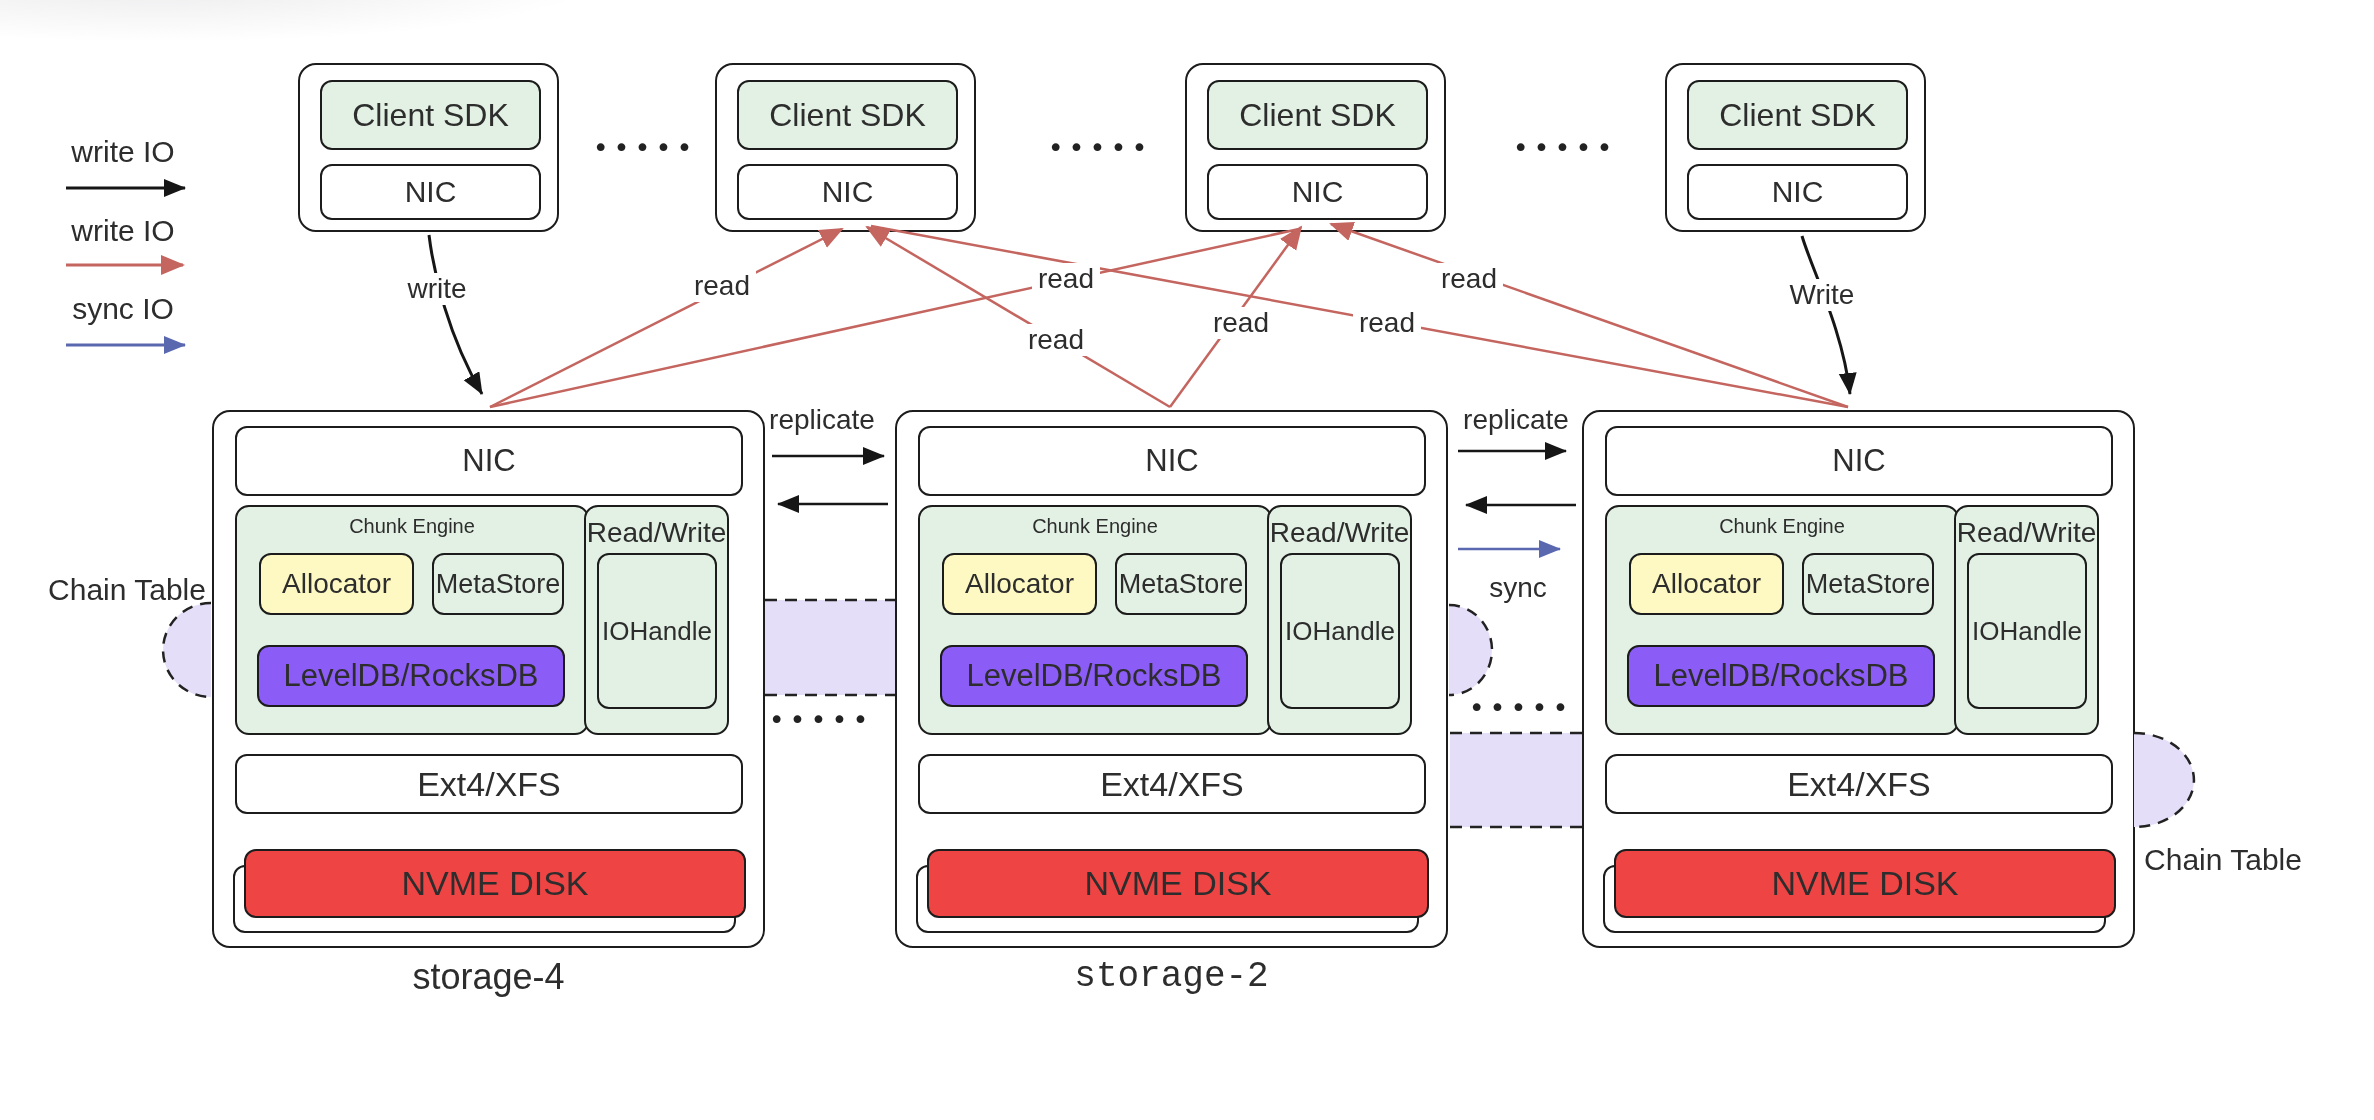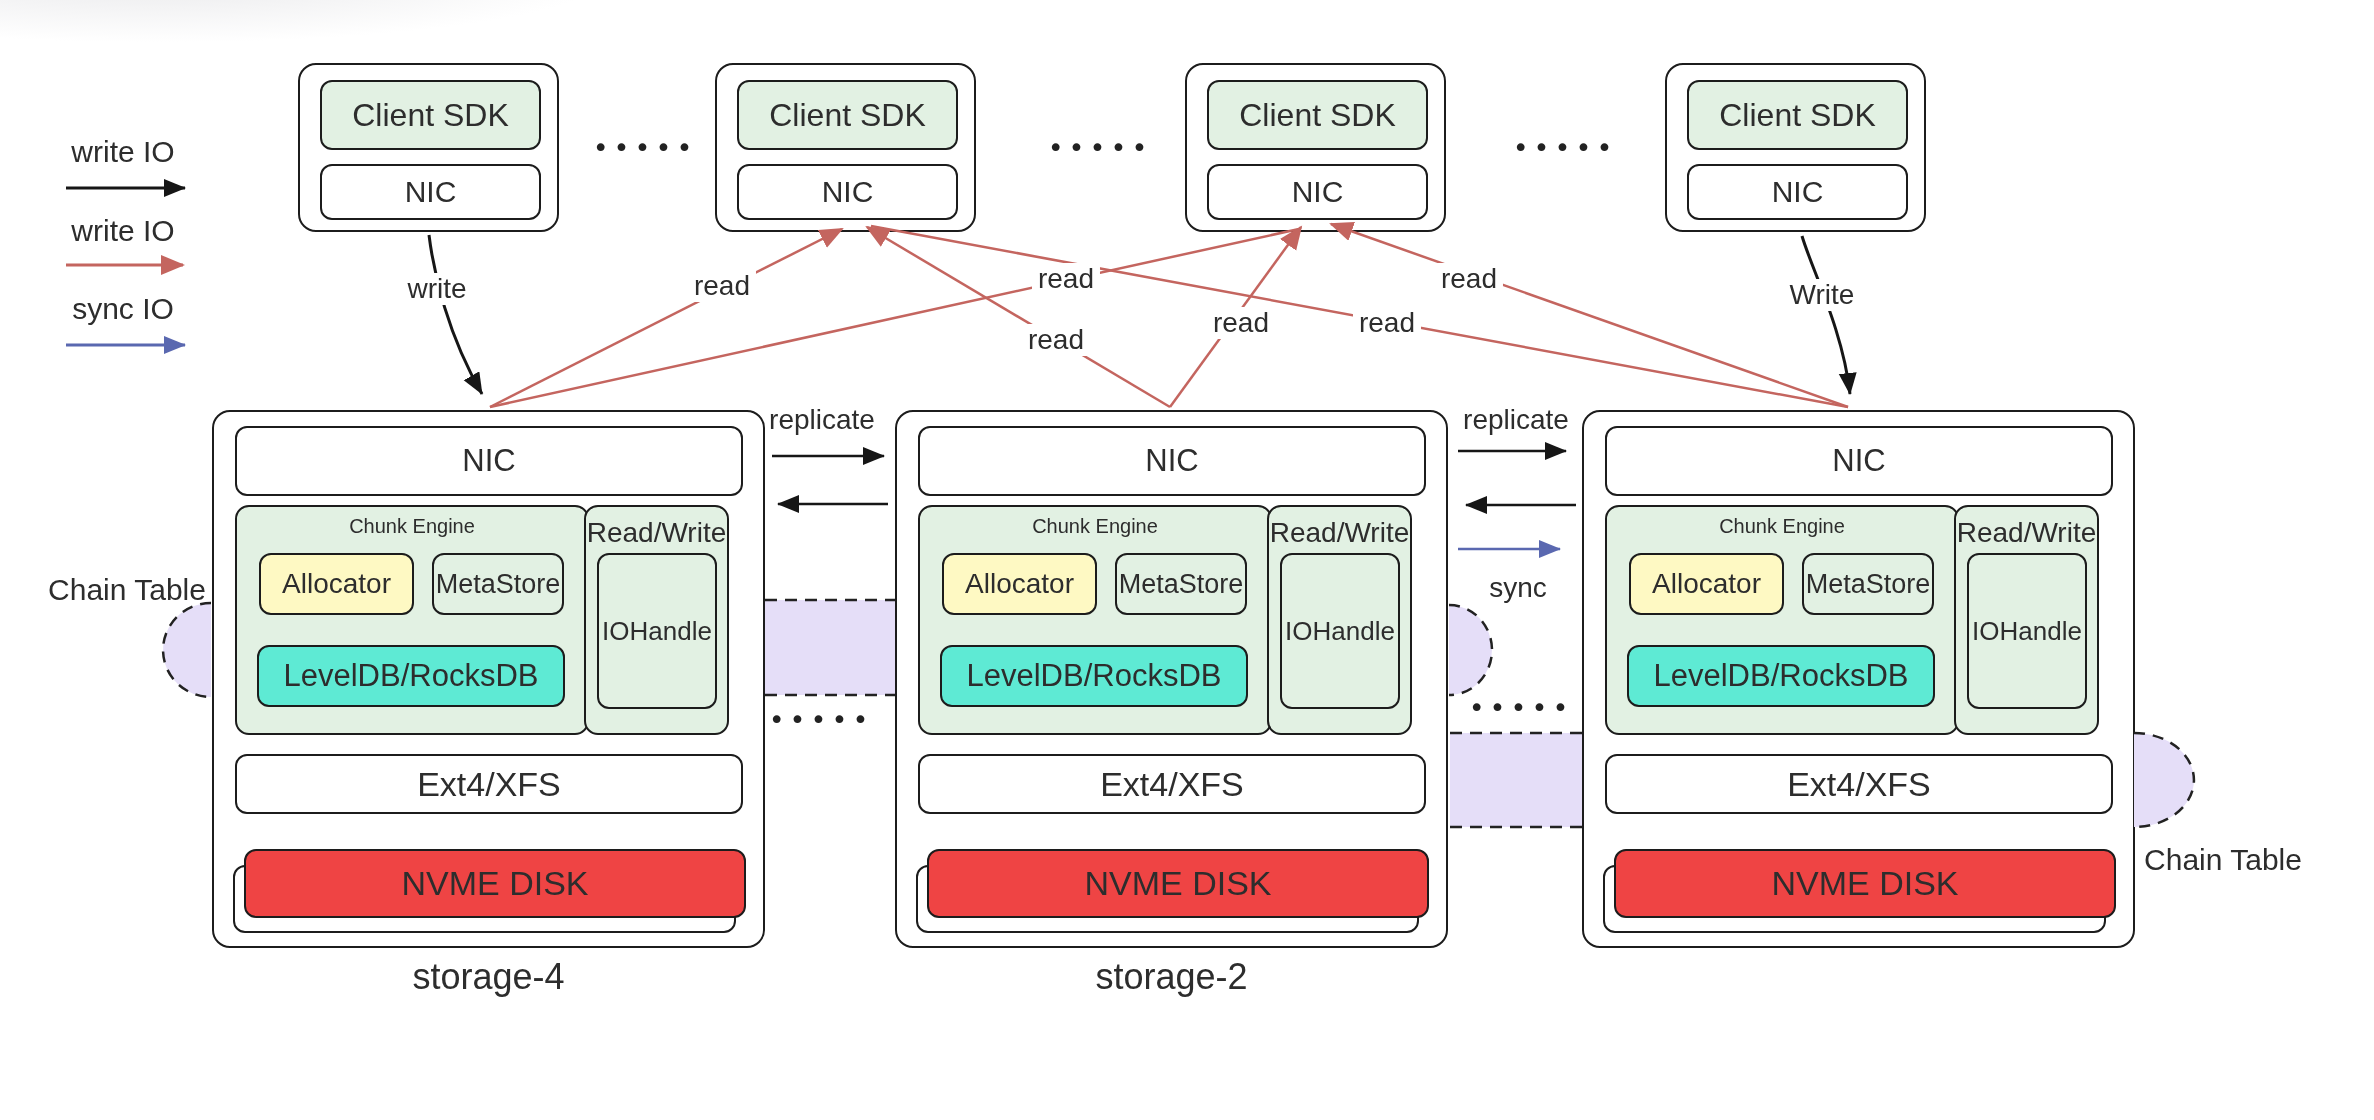--- a/index.html
+++ b/index.html
@@ -18,21 +18,21 @@
   .storage{width:553px;height:538px;top:410px;}
   .snic{left:21px;top:14px;width:508px;height:70px;background:#fff;font-size:31px;}
   .chunk{left:21px;top:93px;width:354px;height:230px;background:#e2f1e3;border-radius:14px;
          display:block;text-align:center;}
   .rw{left:370px;top:93px;width:145px;height:230px;background:#e2f1e3;border-radius:14px;
       display:block;text-align:center;}
   .btitle{font-size:20px;margin-top:8px;}
   .rwtitle{font-size:28px;margin-top:10px;}
   .alloc{left:22px;top:46px;width:155px;height:62px;background:#fef9c3;font-size:28px;}
   .meta{left:195px;top:46px;width:132px;height:62px;background:#e2f1e3;font-size:27px;}
-  .level{left:20px;top:138px;width:308px;height:62px;background:#5eead4;font-size:31px;}
+  .level{left:20px;top:138px;width:308px;height:62px;background:#8b5cf6;font-size:31px;}
   .ioh{left:11px;top:46px;width:120px;height:156px;background:#e2f1e3;font-size:26px;}
   .ext4{left:21px;top:342px;width:508px;height:60px;background:#fff;font-size:34px;}
   .nvback{left:19px;top:453px;width:503px;height:68px;background:#fff;}
   .nvfront{left:30px;top:437px;width:502px;height:69px;background:#ef4444;font-size:34px;}
   .sname{position:absolute;top:956px;width:553px;text-align:center;font-size:36px;z-index:2;}
   
   .leglabel{position:absolute;width:170px;text-align:center;font-size:30px;z-index:5;}
   
   .flabel{position:absolute;transform:translate(-50%,-50%);background:#fff;padding:0 6px;
           font-size:28px;z-index:5;white-space:nowrap;}
@@ -147,21 +147,21 @@
         </div>
     </div>
     <div class="inner ext4">
         <span>Ext4/XFS</span>
       </div>
     <div class="inner nvback"></div>
     <div class="inner nvfront">
         <span>NVME DISK</span>
       </div>
   </div>
-  <div class="sname" style="left:895px;">storage-2</div>
+  <div class="sname" style="left:895px;font-family:Liberation Mono, monospace;">storage-2</div>
 
   <div class="box storage" style="left:1582px;">
     <div class="inner snic">
         <span>NIC</span>
       </div>
     <div class="inner chunk">
       <div class="btitle">Chunk Engine</div>
       <div class="inner alloc">
           <span>Allocator</span>
         </div>

